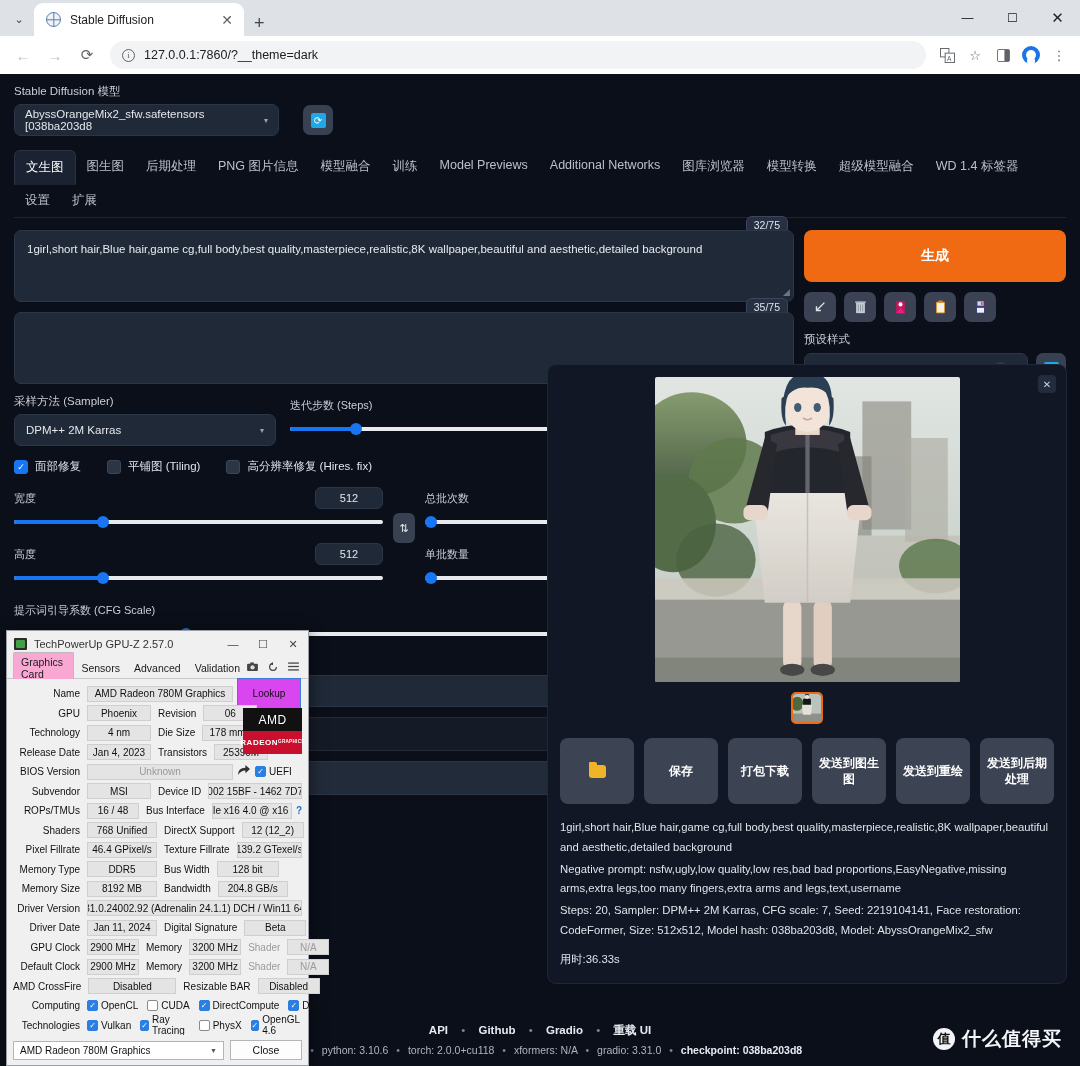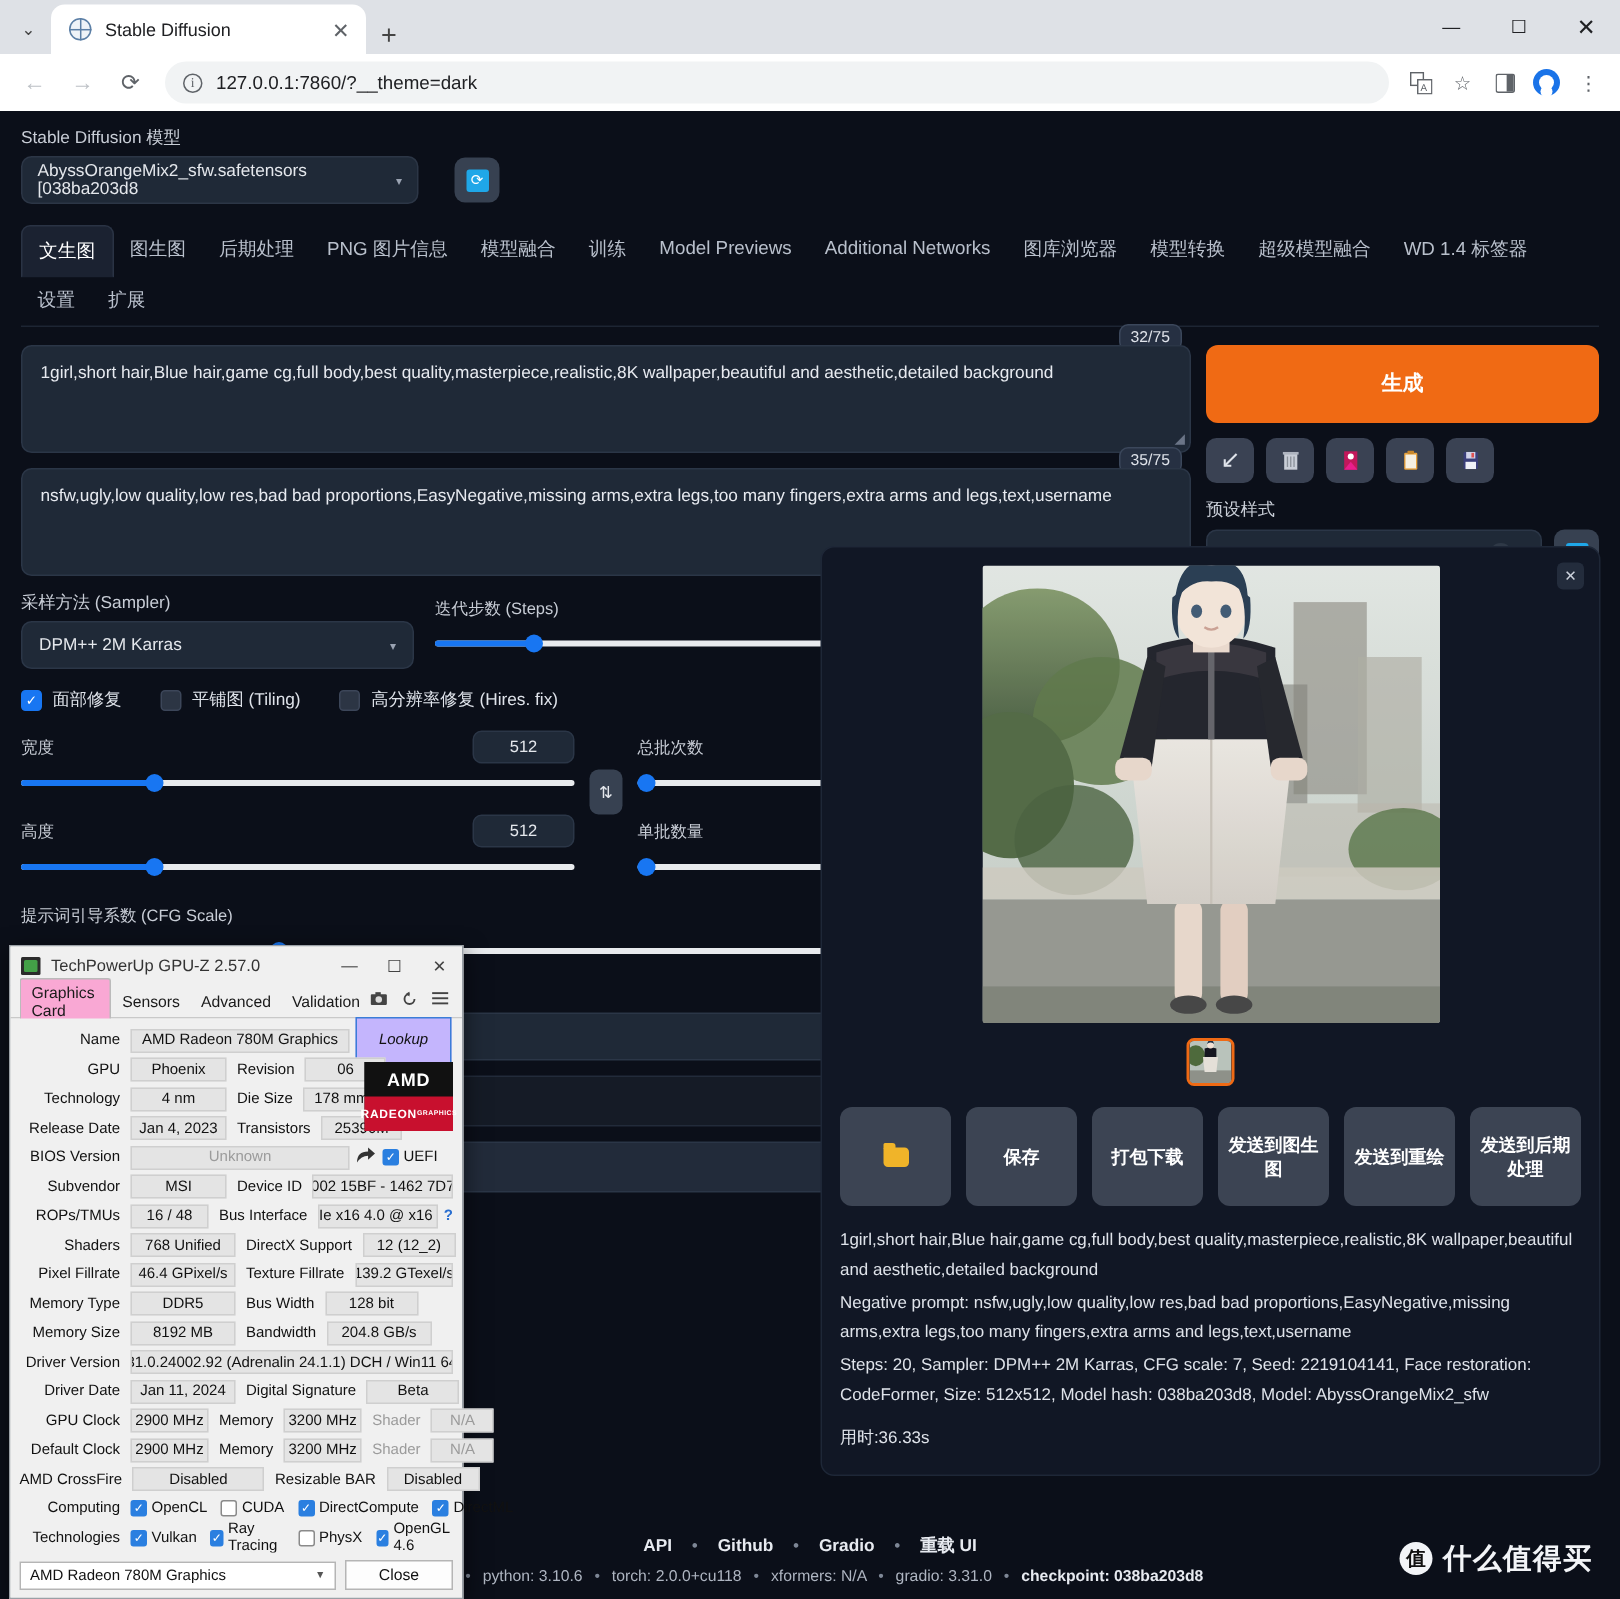--- a/index.html
+++ b/index.html
@@ -401,36 +401,35 @@
   .gz-val.dim { color: #9b9b9b; }
   .gz-lab2 { font-size: 10px; color: #111; white-space: nowrap; padding: 0 3px; }
   .gz-lab2.dim { color: #9b9b9b; }
   .amd-logo {
     position: absolute; right: 6px; top: 29px;
     width: 59px; height: 46px; background: #111;
     display: flex; flex-direction: column;
   }
   .amd-top {
     flex: 1; background: #111; color: #fff;
-    font-size: 12px; font-weight: bold; letter-spacing: .5px;
+    font-size: 12px; font-weight: normal; letter-spacing: .5px;
     display: flex; align-items: center; justify-content: center;
   }
   .amd-bot {
     flex: 1; background: #c8102e; color: #fff;
     font-size: 8px; font-weight: bold; letter-spacing: .5px;
     display: flex; flex-direction: row; align-items: center; justify-content: center;
     line-height: 1;
   }
   .amd-bot small { font-size: 4.6px; letter-spacing: .3px; }
   .lookup-btn {
-    border: 1px solid #3b7dd8; background: #c4b5fd;
+    border: 1px solid #3b7dd8; background: #d946ef;
     height: 32px; font-size: 10px; color: #111;
     display: flex; align-items: center; justify-content: center;
     flex: 0 0 64px;
-    font-style: italic;
   }
   .gz-chk { display: flex; align-items: center; gap: 3px; font-size: 10px; color: #111; }
   .gz-cb {
     width: 11px; height: 11px; border: 1px solid #8a8a8a; background: #fff; border-radius: 2px;
   }
   .gz-cb.on {
     background: #2a7fe0; border-color: #2a7fe0; color: #fff;
     font-size: 8px; display: flex; align-items: center; justify-content: center;
   }
   .share-ic { font-size: 12px; color: #333; }
@@ -537,21 +536,20 @@
           <div class="tokcount">32/75</div>
           <div class="prompt-box">
             <span>1girl,short hair,Blue hair,game cg,full body,best quality,masterpiece,realistic,8K wallpaper,beautiful and aesthetic,detailed background</span>
             <span class="resize-grip">◢</span>
           </div>
         </div>
 
         <div class="prompt-wrap">
           <div class="tokcount">35/75</div>
           <div class="prompt-box">
-            <span>nsfw,ugly,low quality,low res,bad bad proportions,EasyNegative,missing arms,extra legs,too many fingers,extra arms and legs,text,username</span>
             <span class="resize-grip">◢</span>
           </div>
         </div>
 
         <div class="settings">
           <div class="set-left">
             <div class="lbl">采样方法 (Sampler)</div>
             <div class="sel-box">
               <span>DPM++ 2M Karras</span>
               <span class="caret">▾</span>

